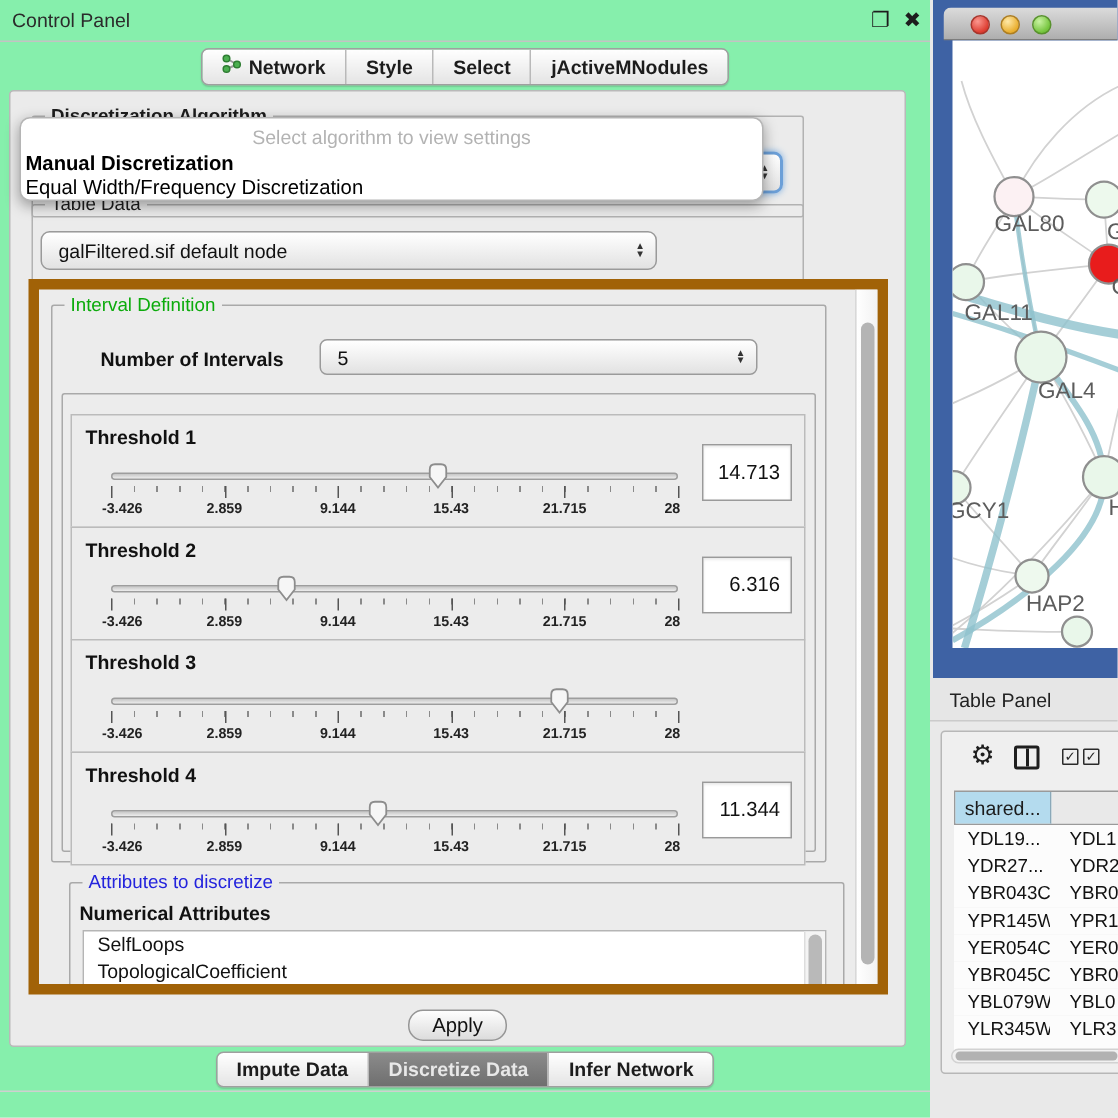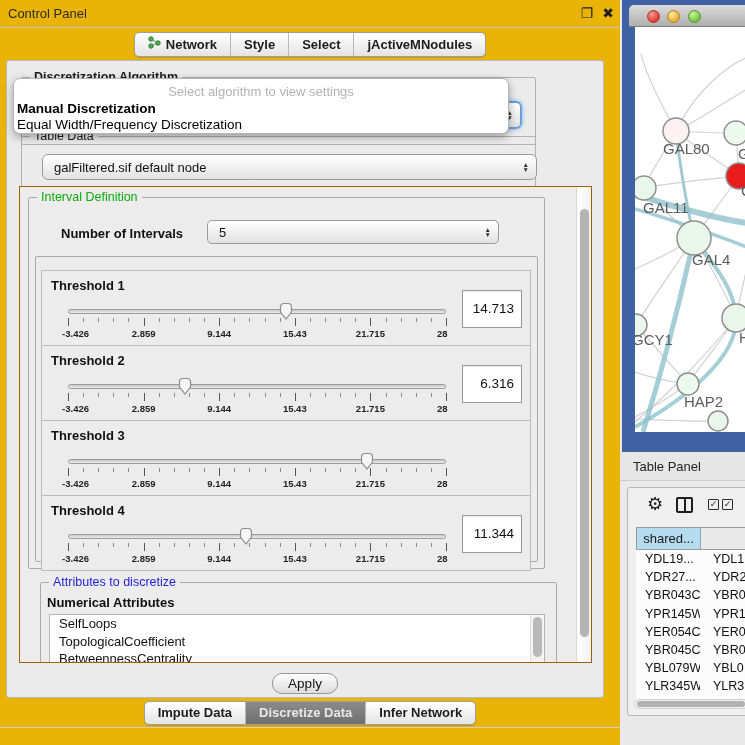--- a/index.html
+++ b/index.html
@@ -1,20 +1,20 @@
 <!DOCTYPE html>
 <html><head>
 <meta charset="utf-8">
 <style>
   * { margin:0; padding:0; box-sizing:border-box; }
   html,body { width:745px; height:745px; overflow:hidden;
     font-family:"Liberation Sans","DejaVu Sans",sans-serif; background:#e9e9e9; }
 
   
-  #control-panel { position:absolute; left:0; top:0; width:620px; height:745px; background:#eab308; }
+  #control-panel { position:absolute; left:0; top:0; width:620px; height:745px; background:#86efac; }
   .titlebar { position:absolute; left:0; top:0; width:100%; height:28px; border-bottom:1px solid #c3c3c3; }
   .titlebar-text { position:absolute; left:8px; top:6px; font-size:13px; color:#2b2b2b; }
   .win-icons { position:absolute; right:6px; top:5px; display:flex; gap:9px; font-size:14px; color:#1d1d1d; font-weight:bold; }
   .win-icons span { cursor:default; line-height:16px; }
 
   
   .tab-row { position:absolute; display:flex; justify-content:center; left:0; width:100%; }
   .tab-group { display:flex; border:1px solid #9f9f9f; border-radius:5px; overflow:hidden;
     background:linear-gradient(#ffffff,#e4e4e4); box-shadow:0 1px 1px rgba(0,0,0,.15); }
   .tab { padding:3px 13px 4px; font-size:13px; font-weight:600; color:#1c1c1c;
@@ -46,21 +46,21 @@
 
   
   #algo-popup { position:absolute; left:6px; top:17px; width:496px; height:56px; background:#fff;
     border:1px solid #b5b5b5; border-radius:7px; box-shadow:0 3px 9px rgba(0,0,0,.35); z-index:60; }
   #algo-popup .ph { position:absolute; top:5px; left:0; width:100%; text-align:center; color:#b3b3b3; font-size:13px; }
   #algo-popup .opt1 { position:absolute; top:22px; left:3px; font-size:13.5px; font-weight:bold; color:#000; }
   #algo-popup .opt2 { position:absolute; top:38px; left:3px; font-size:13.5px; color:#000; }
 
   
   #scrollpane { position:absolute; left:12px; top:125px; width:573px; height:477px;
-    border:1px solid #a16207; background:#ececec; overflow:hidden; }
+    border:7px solid #a16207; background:#ececec; overflow:hidden; }
   .vscroll { position:absolute; right:0; top:0; bottom:0; width:15px;
     background:linear-gradient(90deg,#ffffff,#f2f2f2); border-left:1px solid #d8d8d8; }
   .vscroll .thumb { position:absolute; left:3px; width:9px; border-radius:5px; background:#b4b4b4; }
 
   
   .noi-label { position:absolute; left:32px; top:28px; font-size:13px; font-weight:bold; color:#111; }
   
   .thr-rows { position:absolute; left:5px; top:14px; width:490px; }
   .thr-row { position:relative; width:100%; height:76px; border:1px solid #bbb; background:#ececec; margin-top:-1px; }
   .thr-label { position:absolute; left:9px; top:7px; font-size:13px; font-weight:bold; color:#111; }
@@ -177,21 +177,21 @@
 
     <div id="algo-popup">
       <div class="ph">Select algorithm to view settings</div>
       <div class="opt1">Manual Discretization</div>
       <div class="opt2">Equal Width/Frequency Discretization</div>
     </div>
 
     <div class="group" style="left:14px; top:75px; width:515px; height:54px;">
       <span class="group-legend">Table Data</span>
     </div>
-    <div class="combo" style="left:20px; top:93px; width:495px; height:26px;margin-left:15px;">
+    <div class="combo" style="left:20px; top:93px; width:411px; height:26px;">
       <span>galFiltered.sif default node</span>
       <span class="arrows">▲<br>▼</span>
     </div>
 
     <div id="scrollpane">
 
       <div class="group" style="left:8px; top:10px; width:517px; height:372px; border-color:#a9a9a9;">
         <span class="group-legend green inpane">Interval Definition</span>
 
         <span class="noi-label">Number of Intervals</span>

